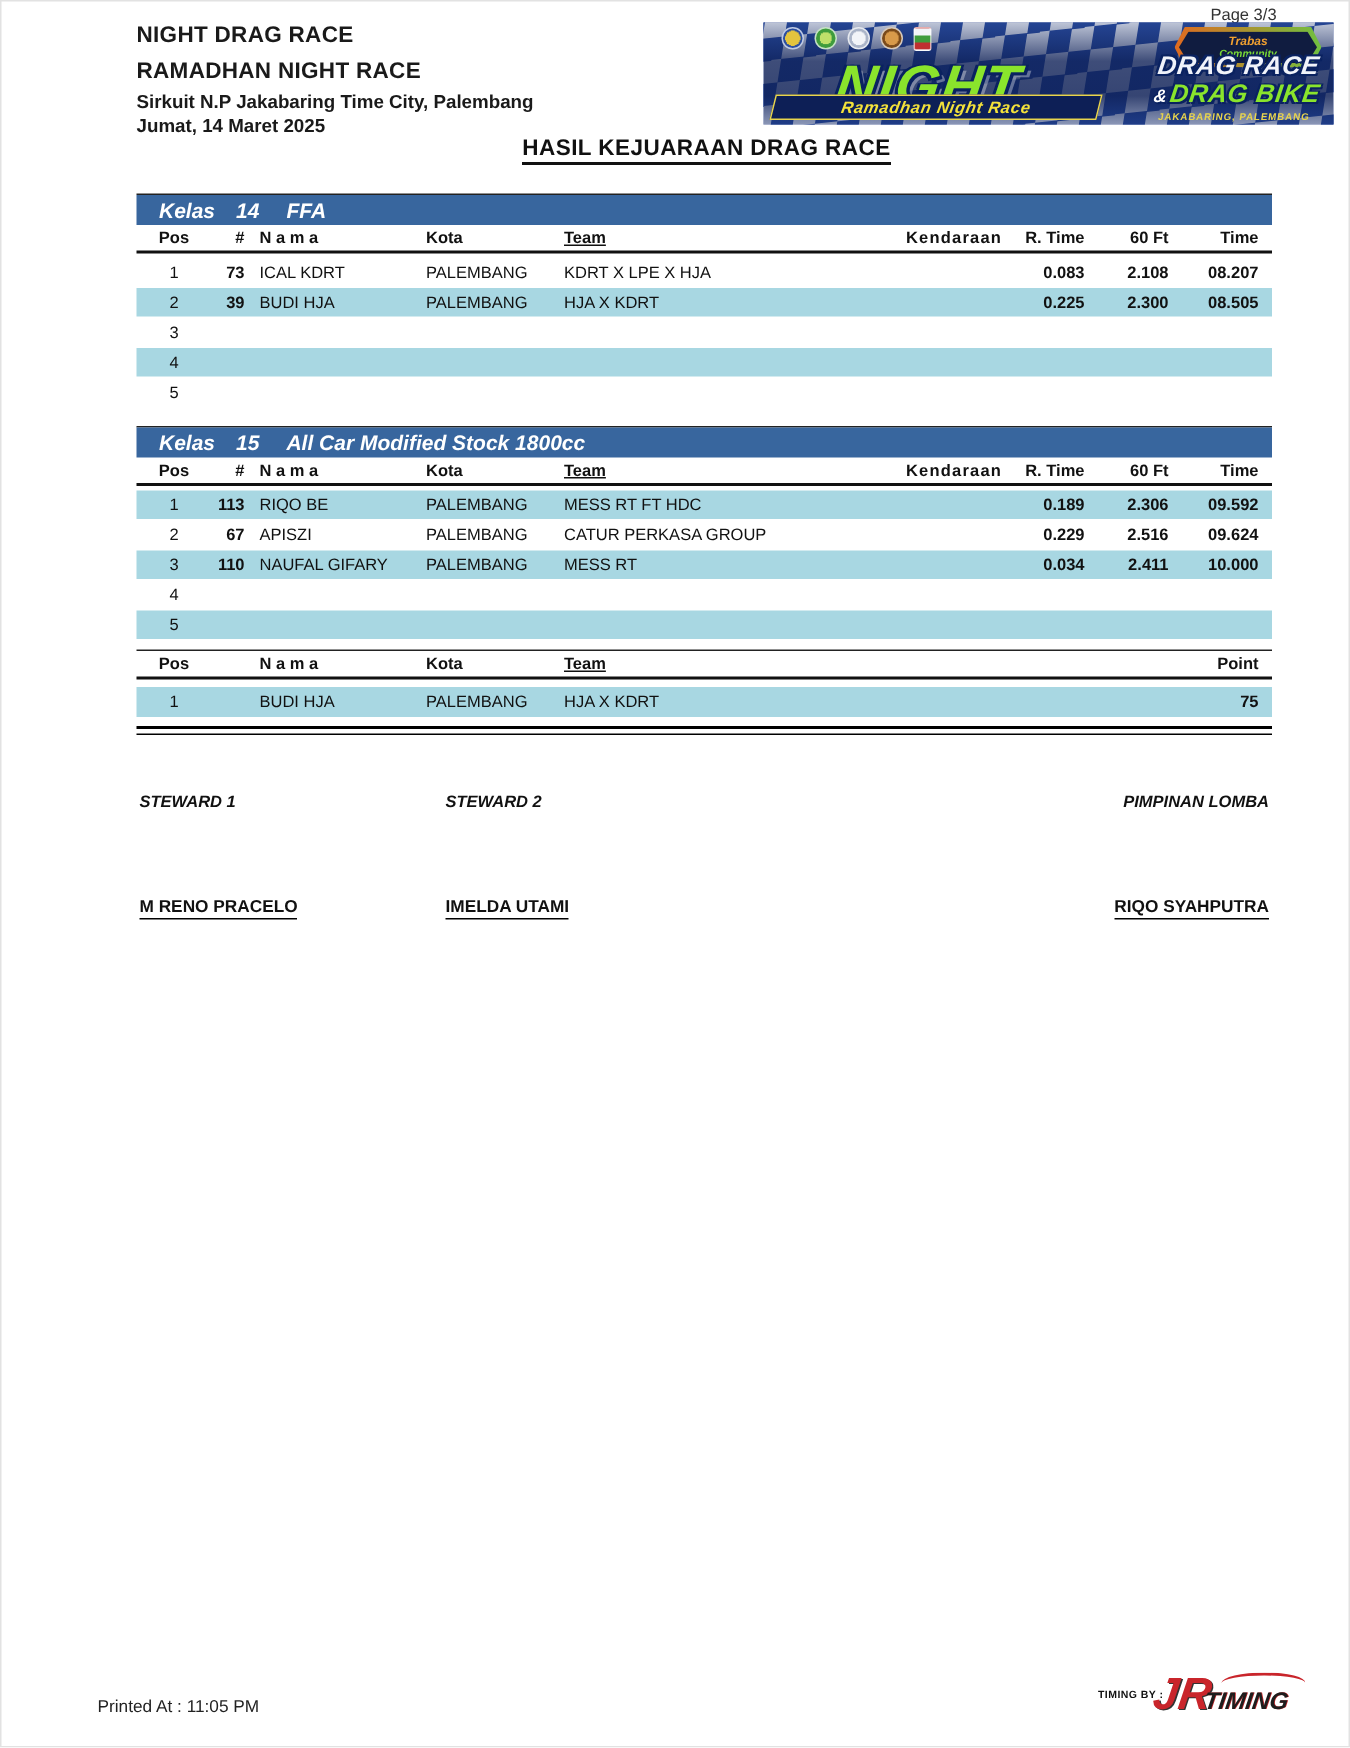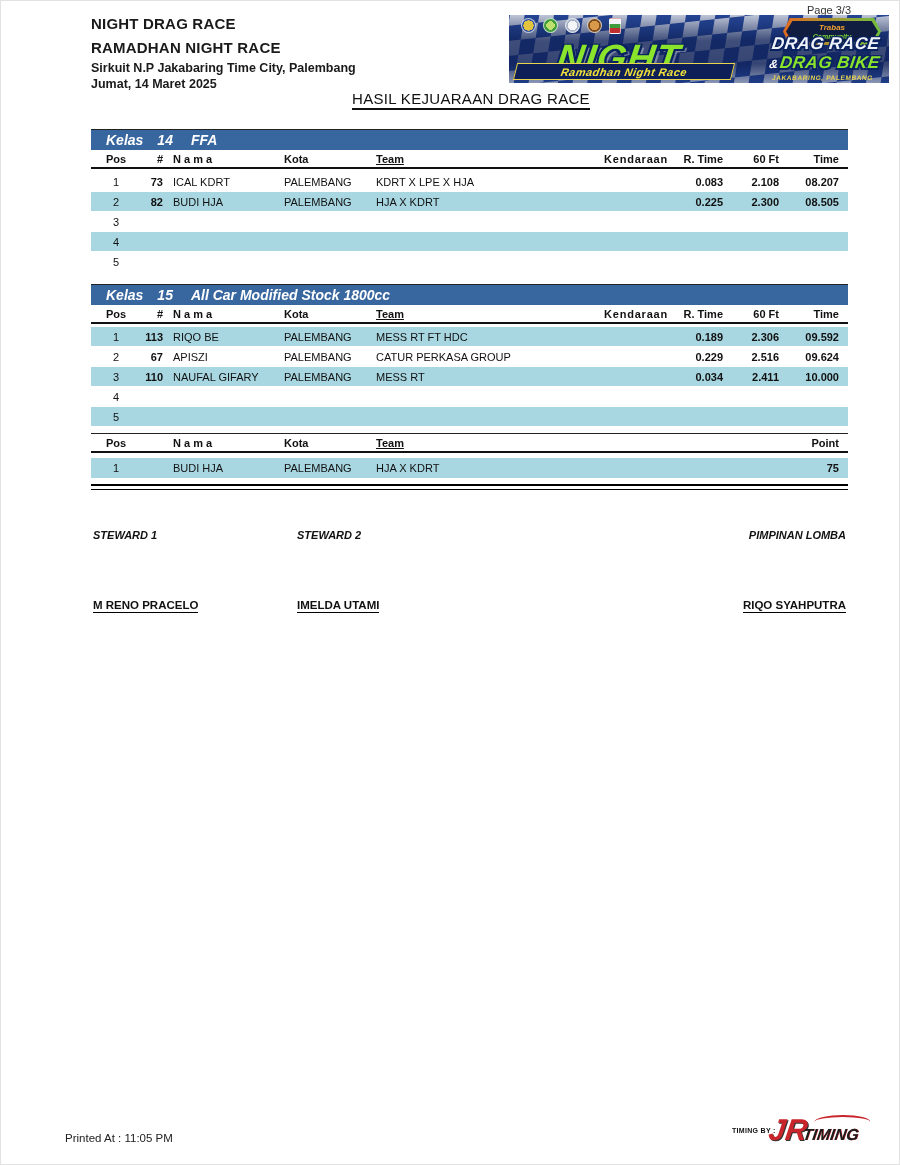--- a/index.html
+++ b/index.html
@@ -54,21 +54,21 @@
   .drag-bike{font-size:17px;font-weight:bold;font-style:italic;color:var(--banner-green,#8AE42C);letter-spacing:.5px;
          text-shadow:-1.5px -1px 0 #0a2260,1.5px -1px 0 #0a2260,-1.5px 1.5px 0 #0a2260,1.5px 1.5px 0 #0a2260;}
   .loc{margin-top:4px;font-size:6.5px;font-weight:bold;color:#e8d44d;letter-spacing:.6px;text-align:center;}
   .ramadhan-bar{position:absolute;left:6px;bottom:3px;width:216px;height:15px;background:#0d1f56;
          border:1px solid #e8d44d;transform:skewX(-14deg);display:flex;align-items:center;justify-content:center;}
   .ramadhan-bar span{font-size:11px;font-weight:bold;font-style:italic;color:var(--banner-yellow,#F4E23A);
          transform:skewX(4deg);letter-spacing:.5px;}
 
   
   .doc-title{position:absolute;top:89px;left:0;width:940px;text-align:center;}
-  .doc-title span{font-size:15px;font-weight:400;border-bottom:2px solid #111;padding-bottom:1px;letter-spacing:.3px;text-align:right;}
+  .doc-title span{font-size:15px;font-weight:700;border-bottom:2px solid #111;padding-bottom:1px;letter-spacing:.3px;text-align:right;}
 
   
   .rtable{position:absolute;left:90px;width:757px;border-top:1px solid #222;box-sizing:border-box;}
   .kelas-bar{height:20px;background:var(--header-blue,#38669E);display:flex;align-items:center;
              color:#fff;font-weight:bold;font-style:italic;font-size:14px;padding-left:15px;box-sizing:border-box;}
   .k-no{margin-left:14px;}
   .k-name{margin-left:18px;}
   .juara-bar{justify-content:center;padding-left:0;font-size:15px;letter-spacing:.3px;}
   .cols{display:flex;align-items:center;height:17px;border-bottom:2.5px solid #111;
         font-weight:bold;font-size:11px;}
@@ -184,21 +184,21 @@
           <span class="c-nama">ICAL KDRT</span>
           <span class="c-kota">PALEMBANG</span>
           <span class="c-team">KDRT X LPE X HJA</span>
           <span class="c-kend"></span>
           <span class="c-rtime">0.083</span>
           <span class="c-sixty">2.108</span>
           <span class="c-time">08.207</span>
         </div>
         <div class="trow hl">
           <span class="c-pos">2</span>
-          <span class="c-num">82</span>
+          <span class="c-num">39</span>
           <span class="c-nama">BUDI HJA</span>
           <span class="c-kota">PALEMBANG</span>
           <span class="c-team">HJA X KDRT</span>
           <span class="c-kend"></span>
           <span class="c-rtime">0.225</span>
           <span class="c-sixty">2.300</span>
           <span class="c-time">08.505</span>
         </div>
         <div class="trow">
           <span class="c-pos">3</span>

